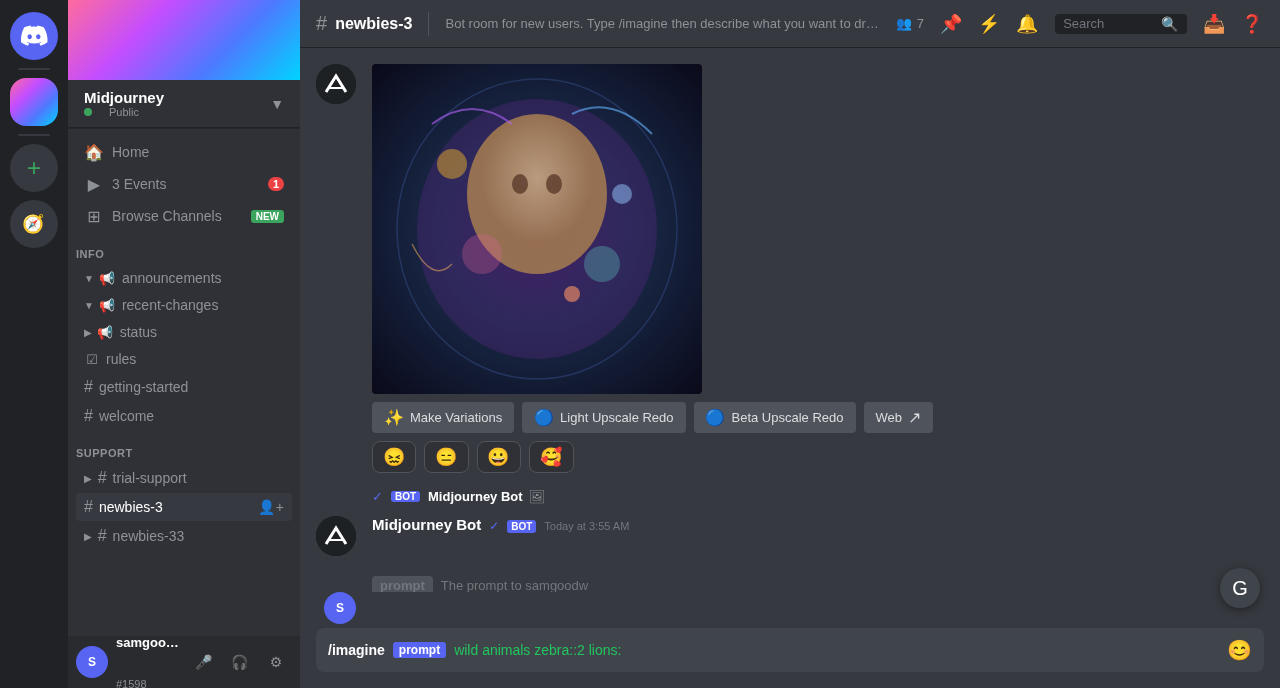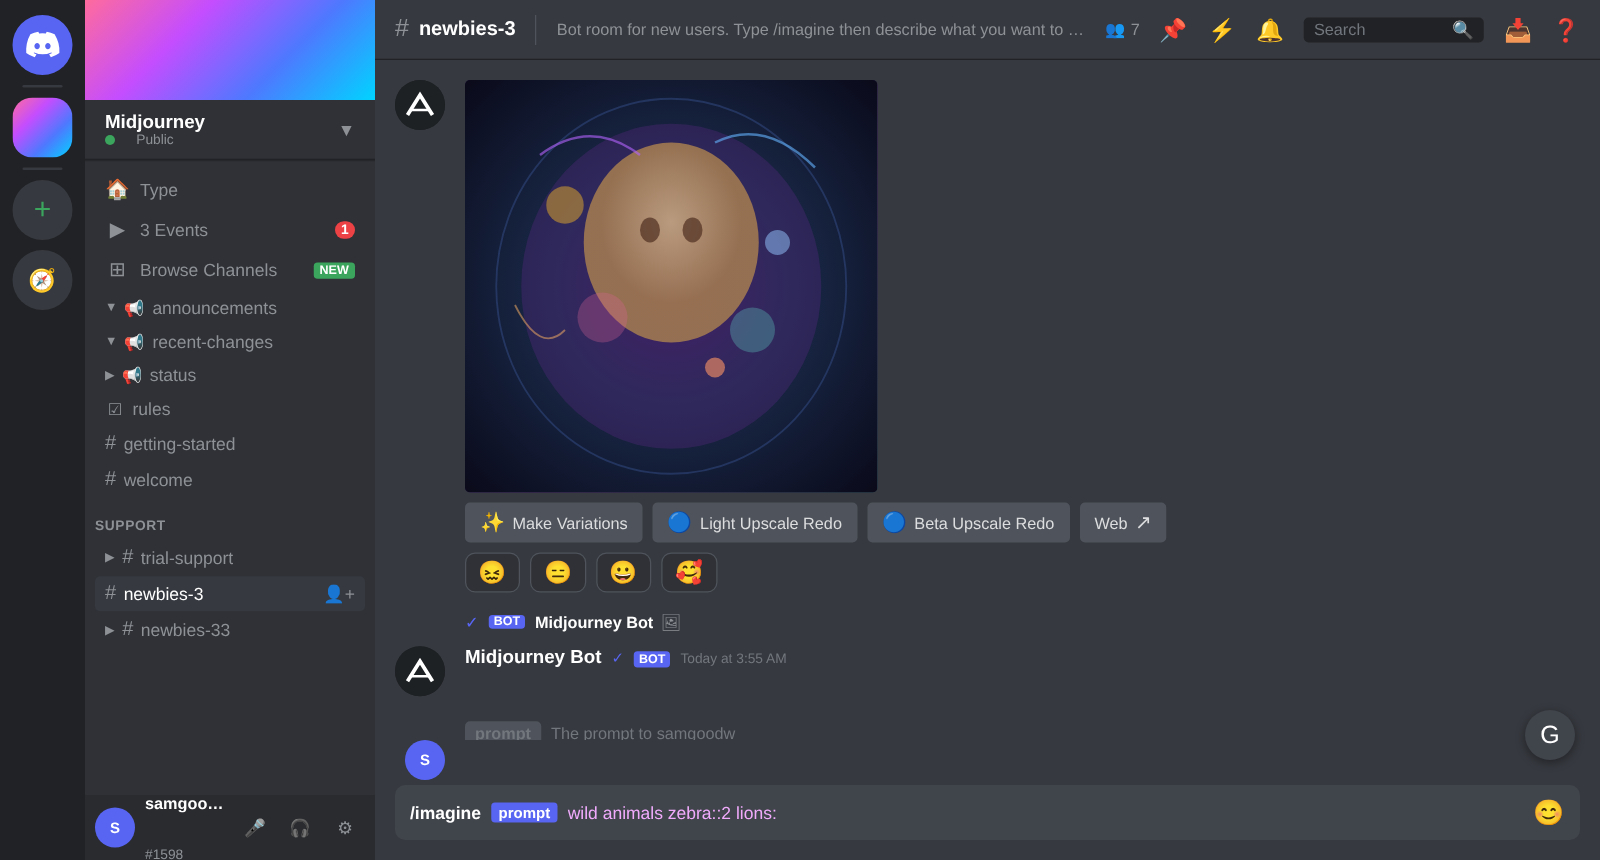--- a/index.html
+++ b/index.html
@@ -51,21 +51,21 @@
     .topbar { height: 48px; display: flex; align-items: center; padding: 0 16px; gap: 12px; border-bottom: 1px solid #202225; flex-shrink: 0; background: #36393f; }
     .topbar-channel { display: flex; align-items: center; gap: 8px; }
     .topbar-channel-hash { color: #8e9297; font-size: 20px; }
     .topbar-channel-name { font-weight: 700; color: #fff; font-size: 16px; }
     .topbar-divider { width: 1px; height: 24px; background: #4f545c; margin: 0 4px; }
     .topbar-topic { color: #8e9297; font-size: 13px; flex: 1; white-space: nowrap; overflow: hidden; text-overflow: ellipsis; }
     .topbar-icons { display: flex; align-items: center; gap: 16px; }
     .topbar-icon { color: #8e9297; cursor: pointer; font-size: 18px; }
     .topbar-members { display: flex; align-items: center; gap: 4px; color: #8e9297; font-size: 13px; cursor: pointer; }
 
-    .search-bar { display: flex; align-items: center; background: #202225; border-radius: 4px; padding: 2px 8px; gap: 6px; width: 144px; cursor: pointer; }
+    .search-bar { display: flex; align-items: center; background: #202225; border-radius: 4px; padding: 2px 8px; gap: 6px; width: 132px; cursor: pointer; }
     .search-bar-text { color: #72767d; font-size: 13px; }
 
     
     .chat-area { flex: 1; overflow-y: auto; padding: 16px; display: flex; flex-direction: column; gap: 8px; }
     .chat-area::-webkit-scrollbar { width: 8px; }
     .chat-area::-webkit-scrollbar-track { background: #2e3338; }
     .chat-area::-webkit-scrollbar-thumb { background: #202225; border-radius: 4px; }
 
     
     .message { display: flex; gap: 16px; }
@@ -86,21 +86,21 @@
 
     .emoji-reactions { display: flex; gap: 8px; margin-top: 8px; }
     .emoji-btn { background: #2f3136; border: 1px solid #4f545c; border-radius: 8px; padding: 4px 10px; cursor: pointer; font-size: 18px; display: flex; align-items: center; gap: 4px; }
 
     
     .input-area { padding: 0 16px 16px 16px; flex-shrink: 0; }
     .input-bar { background: #40444b; border-radius: 8px; display: flex; align-items: center; padding: 0 12px; gap: 8px; min-height: 44px; }
     .input-prefix { color: #8e9297; font-size: 14px; white-space: nowrap; display: flex; align-items: center; gap: 4px; }
     .input-cmd { color: #fff; font-weight: 600; font-size: 14px; }
     .input-tag { background: #5865f2; color: #fff; border-radius: 3px; padding: 1px 6px; font-size: 12px; font-weight: 700; }
-    .input-field { flex: 1; background: transparent; border: none; outline: none; color: #f0abfc; font-size: 14px; font-family: inherit; caret-color: #dcddde; }
+    .input-field { flex: 1; background: transparent; border: none; outline: none; color: #22c55e; font-size: 14px; font-family: inherit; caret-color: #dcddde; }
     .input-field::placeholder { color: #72767d; }
     .emoji-picker-btn { color: #8e9297; cursor: pointer; font-size: 20px; }
 
     
     .scroll-bottom { position: absolute; right: 20px; bottom: 80px; width: 40px; height: 40px; border-radius: 50%; background: #40444b; display: flex; align-items: center; justify-content: center; cursor: pointer; color: #fff; font-size: 16px; box-shadow: 0 2px 8px rgba(0,0,0,0.4); }
 
     
     .mj-avatar { width: 40px; height: 40px; background: #1e2124; border-radius: 50%; display: flex; align-items: center; justify-content: center; flex-shrink: 0; }
 
     .inline-badge { display: inline-flex; align-items: center; background: #5865f2; color: #fff; border-radius: 3px; padding: 0 4px; font-size: 10px; font-weight: 700; margin: 0 2px; vertical-align: middle; }
@@ -139,33 +139,36 @@
         <span>Public</span>
       </div>
     </div>
     <span style="color:#8e9297;">▼</span>
   </div>
 
   <div class="sidebar-content">
 
     <div class="nav-item">
       <span class="nav-item-icon">🏠</span>
-      <span>Type</span>
+      <span>Home</span>
     </div>
     <div class="nav-item">
       <span class="nav-item-icon">▶</span>
       <span>3 Events</span>
       <span class="badge">1</span>
     </div>
     <div class="nav-item">
       <span class="nav-item-icon">⊞</span>
       <span>Browse Channels</span>
       <span class="badge-new">NEW</span>
     </div>
 
+    <div class="section-header">
+      <span>INFO</span>
+    </div>
     <div class="channel-item-group">
       <span class="group-toggle">▼</span>
       <span class="channel-icon">📢</span>
       <span>announcements</span>
     </div>
     <div class="channel-item-group">
       <span class="group-toggle">▼</span>
       <span class="channel-icon">📢</span>
       <span>recent-changes</span>
     </div>

